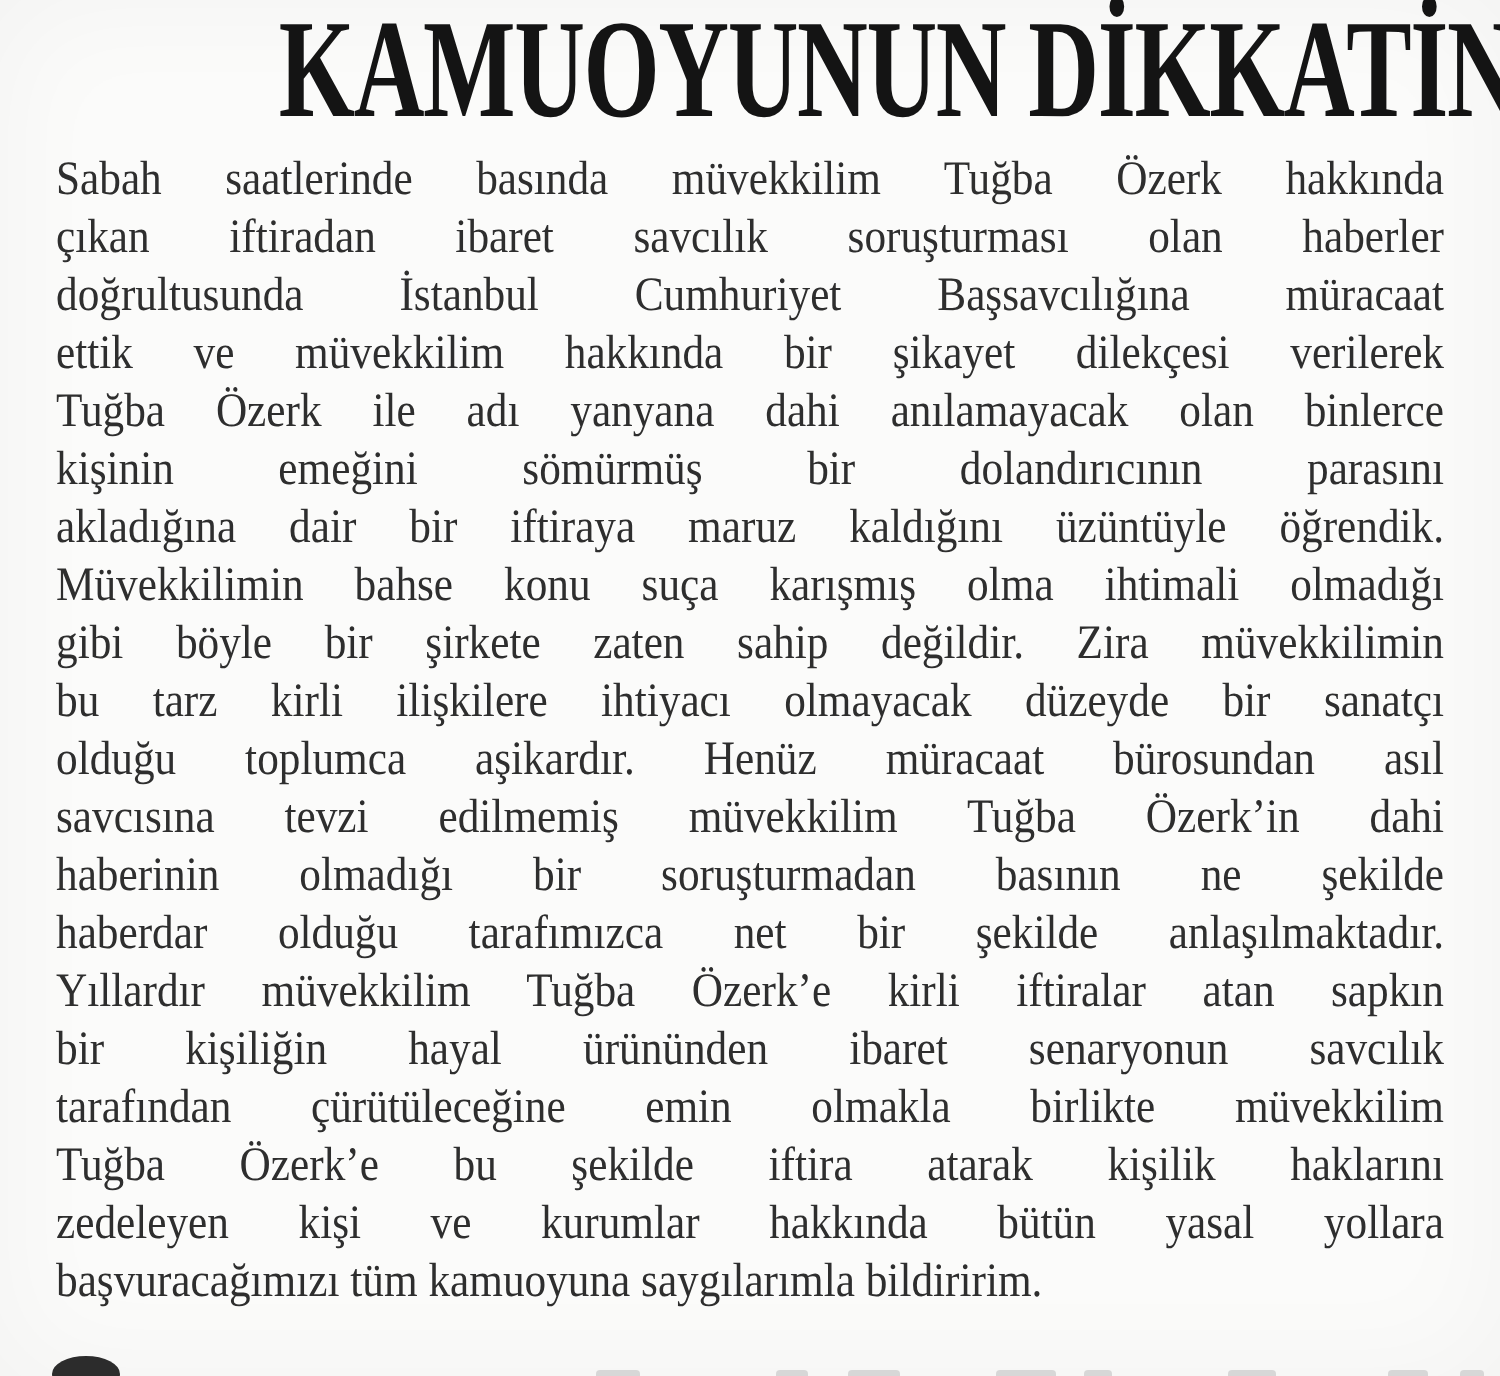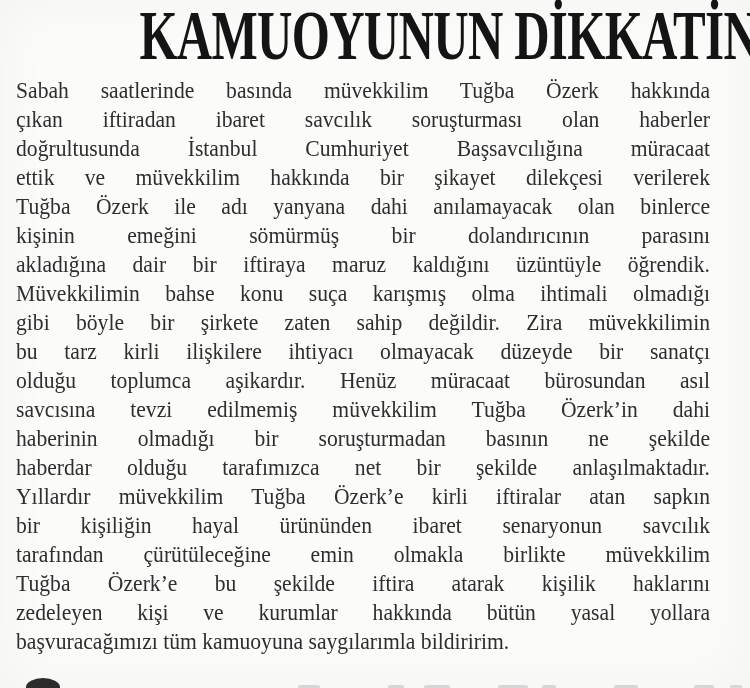--- a/index.html
+++ b/index.html
@@ -32,21 +32,21 @@
     line-height: 68px;
     letter-spacing: -1px;
     color: #141414;
     transform: scaleX(0.70);
     transform-origin: center top;
   }
   
   .text-block {
     position: absolute;
     top: 76px;
-    left: 16px;
+    left: 28px;
     width: 694px;
   }
   .lines-inner {
     width: 770px;
     transform: scaleX(0.9013);
     transform-origin: top left;
   }
   .body-line {
     font-size: 24px;
     line-height: 29px;

